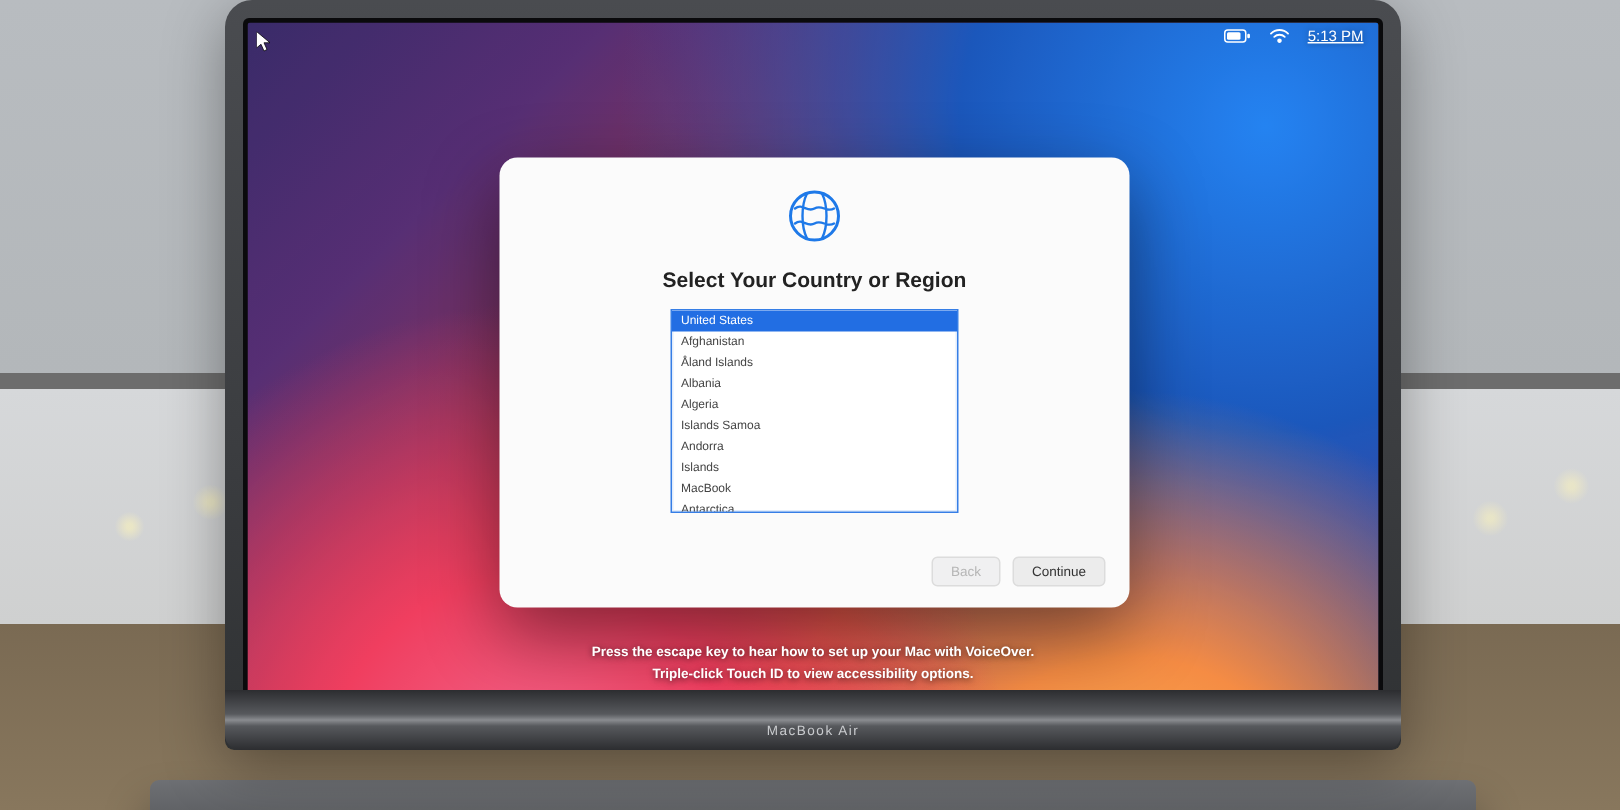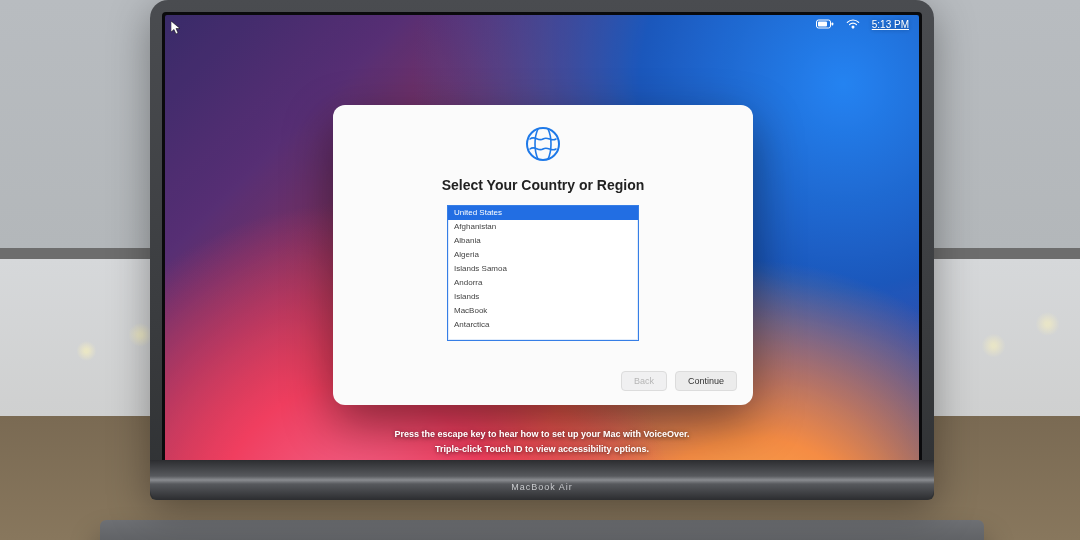--- a/index.html
+++ b/index.html
@@ -88,20 +88,21 @@
                 <svg width="38" height="38" viewBox="0 0 38 38">
                     <circle cx="19" cy="19" r="16" fill="none" stroke="#157af6" stroke-width="2"></circle>
                     <path d="M6 14 C11 10, 14 17, 19 14 C24 11, 27 17, 32 14 M6 24 C11 20, 14 27, 19 24 C24 21, 27 27, 32 24 M14 4 C10 12, 10 26, 14 34 M24 4 C28 12, 28 26, 24 34" fill="none" stroke="#157af6" stroke-width="1.6" stroke-linecap="round"></path>
                   </svg>
               </span>
               <div class="title">Select Your Country or Region</div>
 
               <div class="listbox" id="country-list">
                   <div class="row sel">United States</div>
                   <div class="row">Afghanistan</div>
+                  <div class="row">Åland Islands</div>
                   <div class="row">Albania</div>
                   <div class="row">Algeria</div>
                   <div class="row">Islands Samoa</div>
                   <div class="row">Andorra</div>
                   <div class="row">Islands</div>
                   <div class="row">MacBook</div>
                   <div class="row">Antarctica</div>
                 </div>
 
               <div class="dialog-buttons">

